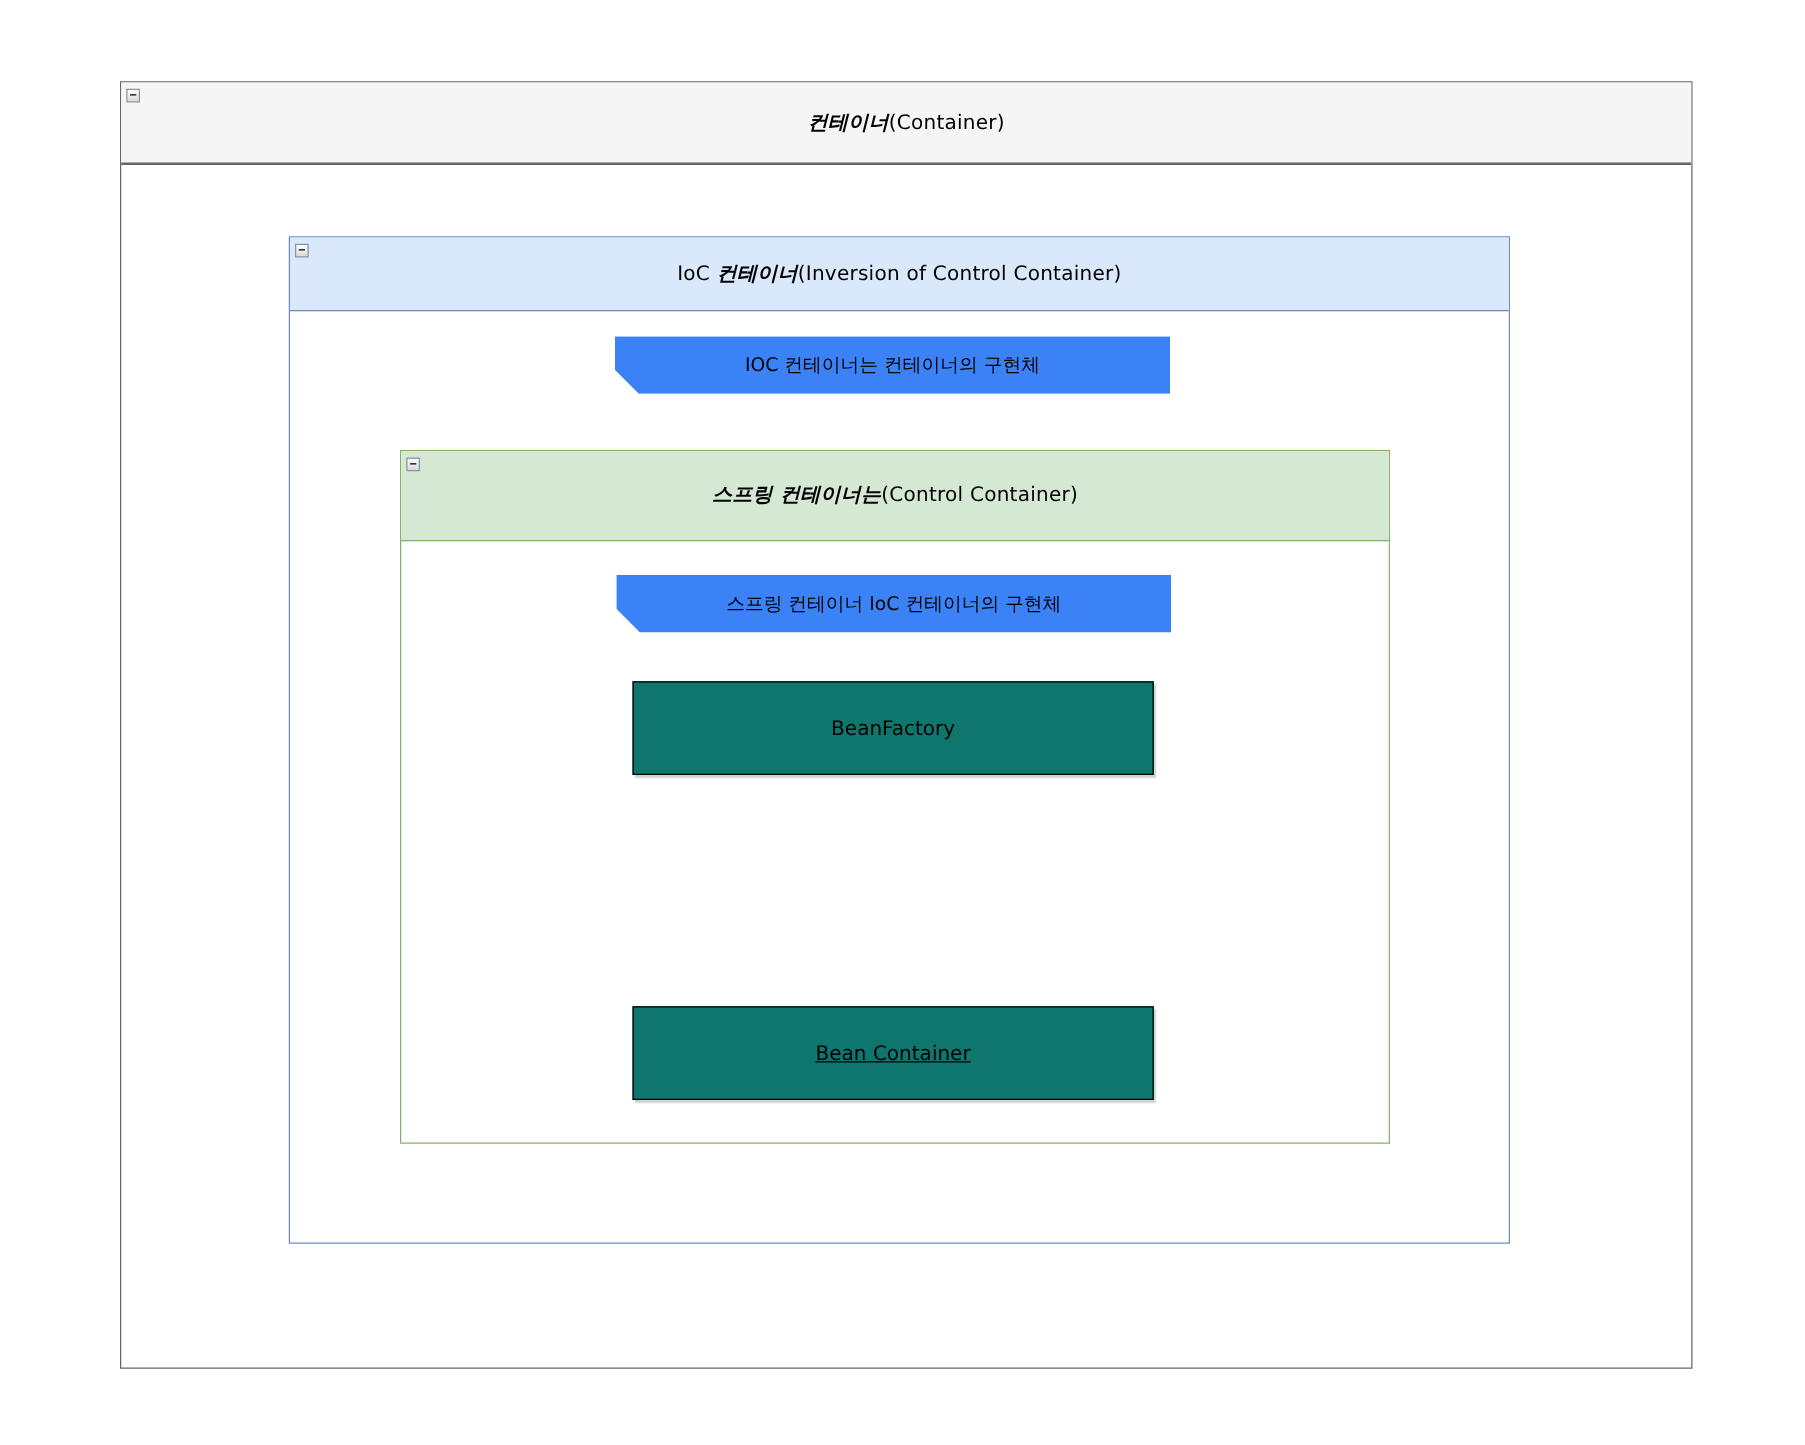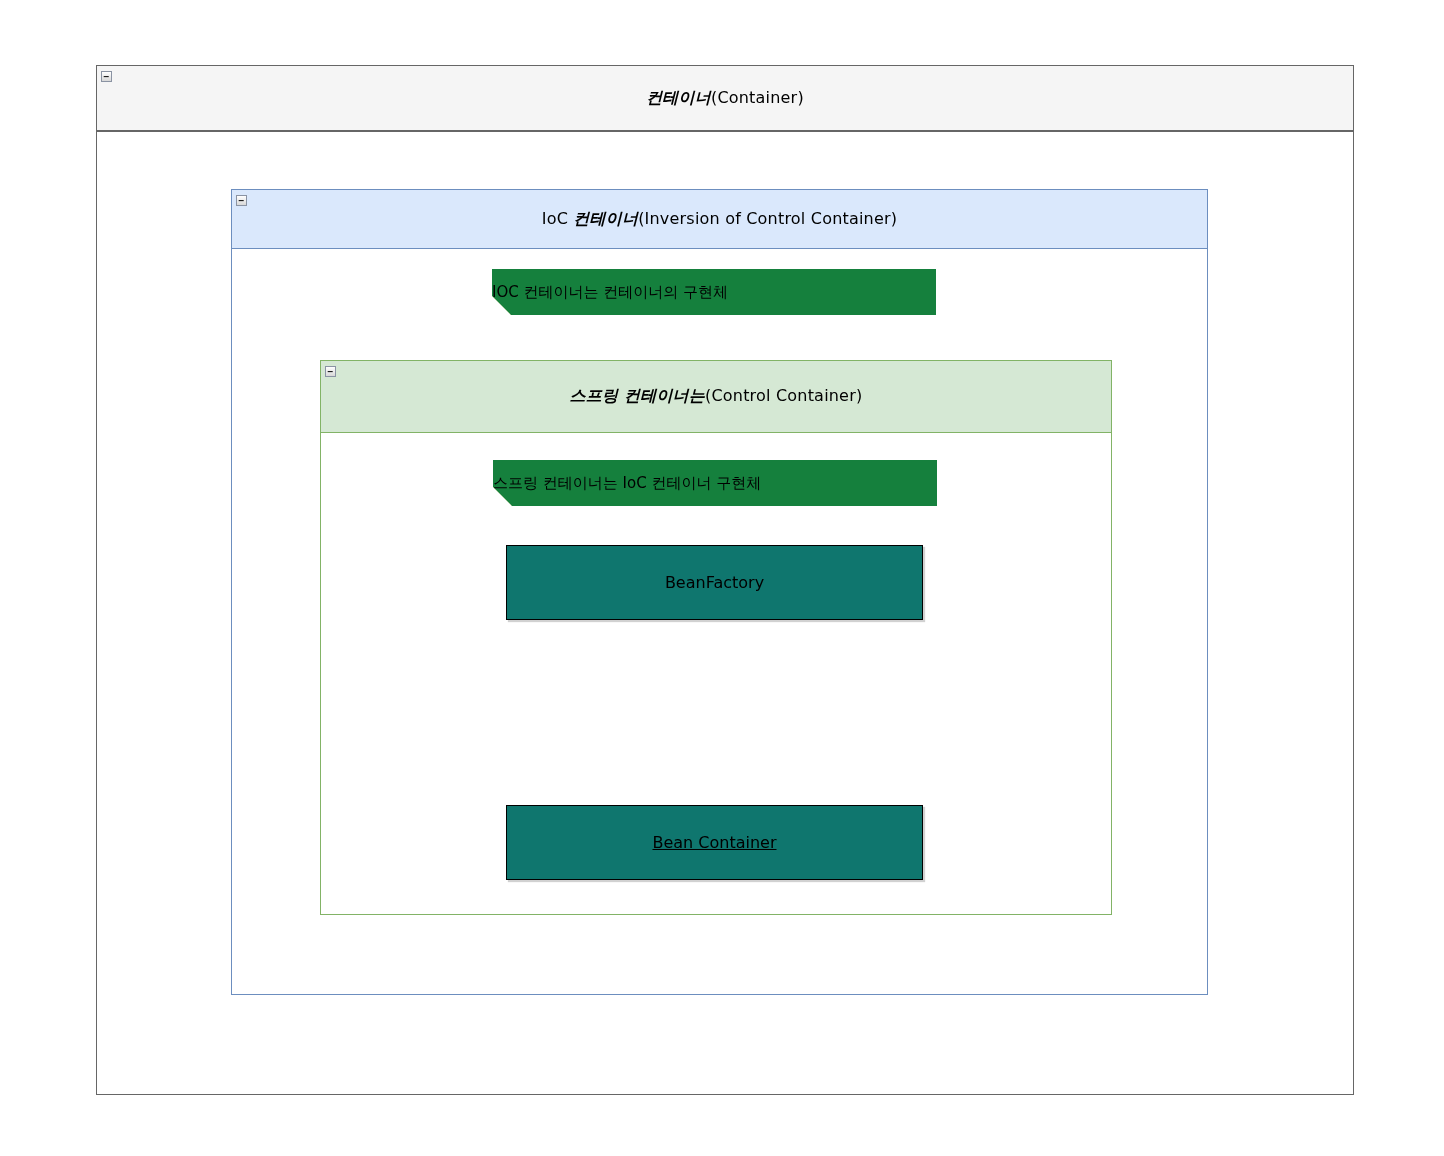--- a/index.html
+++ b/index.html
@@ -22,23 +22,23 @@
   .spring-lane{left:88px;top:170px;width:792px;height:555px;border:1px solid #82B366;}
   .spring-lane .lane-header{height:72px;background:#D5E8D4;border-bottom:1px solid #82B366;}
 
   
   .collapse-btn{position:absolute;left:4px;top:5px;width:11px;height:11px;box-sizing:border-box;
     border:1px solid #8a93a3;background:linear-gradient(#ffffff,#d8d8d8);
     display:flex;align-items:center;justify-content:center;
     font-size:10px;line-height:9px;font-weight:bold;color:#111;cursor:pointer;padding:0;}
 
   
-  .note{position:absolute;width:444px;height:46px;background:#15803d;
+  .note{position:absolute;width:444px;height:46px;background:#3b82f6;
     box-shadow:4px 4px 3px rgba(0,0,0,0.28);
-    display:flex;align-items:center;
+    display:flex;align-items:center;justify-content:center;
     clip-path:polygon(0 0,100% 0,100% 100%,19px 100%,0 calc(100% - 19px));}
   .note-shadow{position:absolute;width:444px;height:46px;}
   .note-fold{position:absolute;left:0;bottom:0;width:19px;height:19px;background:#E3DC8E;
     clip-path:polygon(0 0,100% 100%,14% 100%);}
   .note-text{font-size:15px;white-space:nowrap;}
 
   
   .rect-box{position:absolute;left:185px;width:417px;height:75px;box-sizing:border-box;
     border:1px solid #000000;background:#0f766e;box-shadow:2px 2px 1px rgba(0,0,0,0.18);
     display:flex;align-items:center;justify-content:center;}
@@ -70,21 +70,21 @@
 
       <div class="swimlane spring-lane">
         <div class="lane-header">
           <button class="collapse-btn">−</button>
           <div class="lane-title"><span class="t-bold">스프링 컨테이너는</span><span class="t-reg">(Control Container)</span></div>
         </div>
 
         <div class="note-shadow" style="left:172px;top:99px;">
           <div class="note" style="left:0;top:0;">
             <div class="note-fold"></div>
-            <span class="note-text">스프링 컨테이너는 IoC 컨테이너 구현체</span>
+            <span class="note-text">스프링 컨테이너 IoC 컨테이너의 구현체</span>
           </div>
         </div>
 
         <div class="rect-box" style="top:184px;">
           <span class="rect-label">BeanFactory</span>
         </div>
 
 
         <div class="rect-box" style="top:444px;text-decoration:underline;">
           <span class="rect-label">Bean Container</span>

